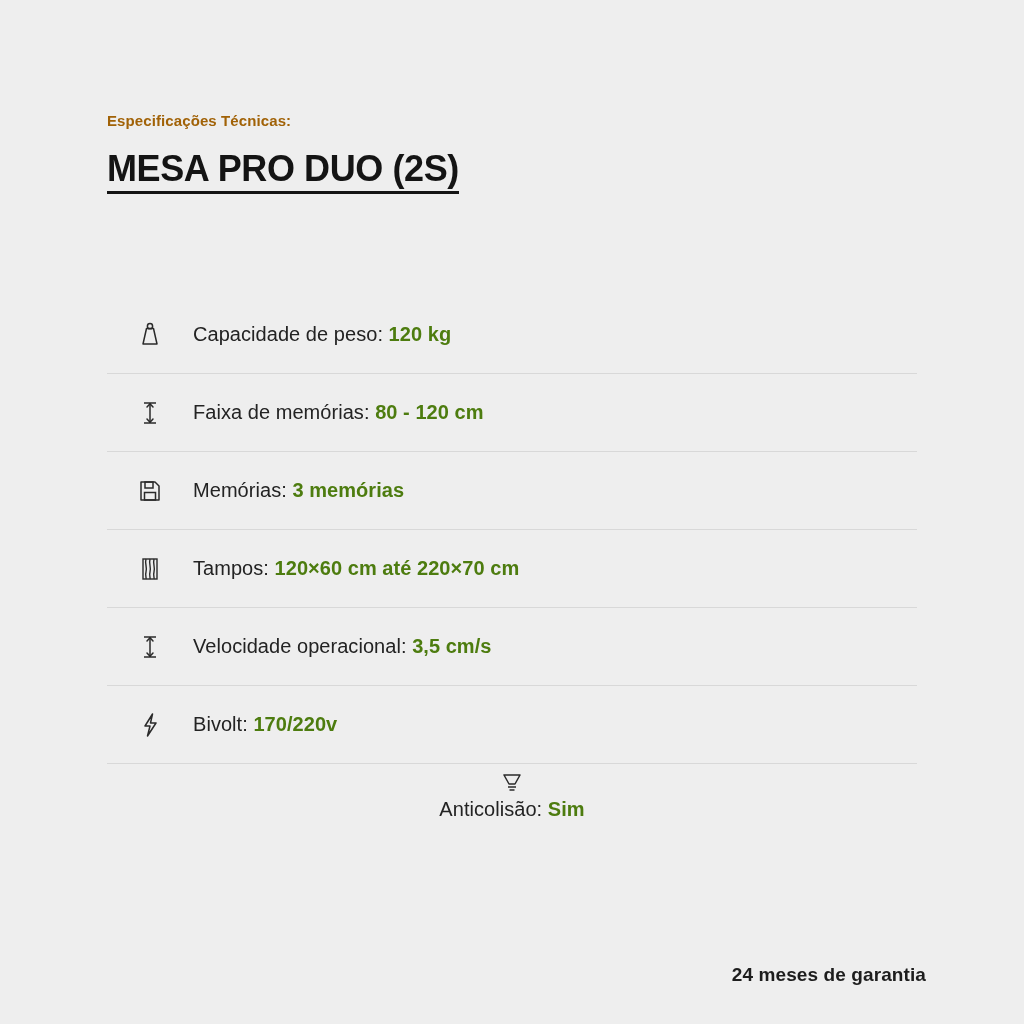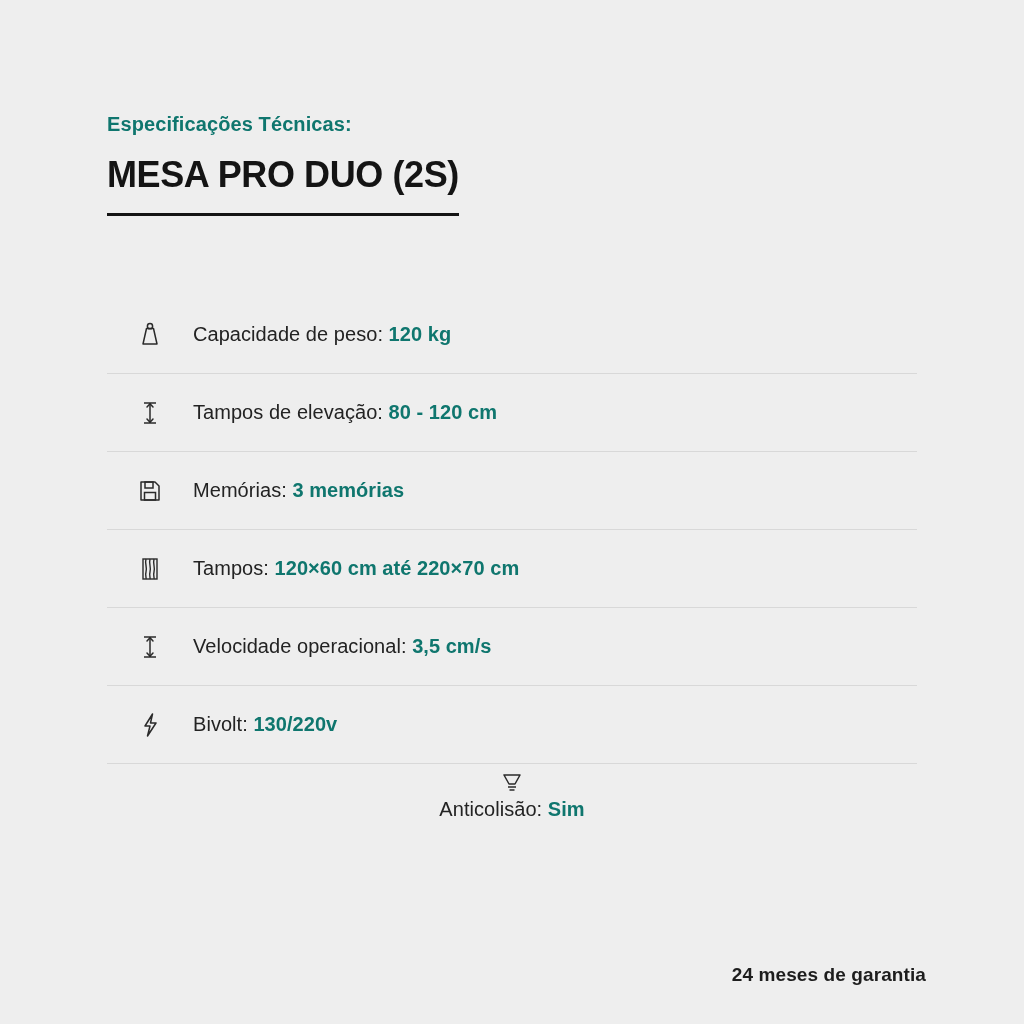--- a/index.html
+++ b/index.html
@@ -23,37 +23,37 @@
   }
 
   
   .header {
     position: absolute;
     left: 107px;
     top: 112px;
     width: 820px;
   }
   .eyebrow {
-    font-size: 20px;
+    font-size: 15px;
     font-weight: bold;
     letter-spacing: 0.1px;
-    color: #0f766e;
+    color: #a16207;
     margin: 0 0 18px 0;
     line-height: 1.2;
   }
   .product-title {
     display: inline-block;
     font-size: 36px;
     font-weight: bold;
     letter-spacing: -0.4px;
     color: #141414;
     margin: 0;
     line-height: 1.15;
     border-bottom: 3px solid #141414;
-    padding-bottom: 18px;
+    padding-bottom: 2px;
   }
 
   
   .spec-list {
     position: absolute;
     left: 107px;
     top: 296px;
     width: 810px;
   }
   .spec-row {
@@ -76,21 +76,21 @@
     color: #2a2a2a;
   }
   .spec-text {
     font-size: 20px;
     color: #232323;
     letter-spacing: 0.05px;
     white-space: nowrap;
   }
   .spec-text .val {
     font-weight: bold;
-    color: #0f766e;
+    color: #4d7c0f;
   }
 
   
   .footer {
     position: absolute;
     right: 98px;
     top: 964px;
     font-size: 19px;
     font-weight: bold;
     color: #1d1d1d;
@@ -126,21 +126,21 @@
       <div class="spec-icon">
         <svg width="34" height="34" viewBox="0 0 34 34" fill="none" stroke="#2a2a2a" stroke-width="1.5">
           <line x1="11" y1="7" x2="23" y2="7"></line>
           <line x1="11" y1="27" x2="23" y2="27"></line>
           <line x1="17" y1="7" x2="17" y2="27"></line>
           <polyline points="14,11 17,7.8 20,11" stroke-linejoin="round" stroke-linecap="round"></polyline>
           <polyline points="14,23 17,26.2 20,23" stroke-linejoin="round" stroke-linecap="round"></polyline>
         </svg>
       </div>
       <div class="spec-text">
-        <span>Tampos de elevação: </span>
+        <span>Faixa de memórias: </span>
         <span class="val">80 - 120 cm</span>
       </div>
     </div>
 
     <div class="spec-row">
       <div class="spec-icon">
         <svg width="34" height="34" viewBox="0 0 34 34" fill="none" stroke="#2a2a2a" stroke-width="1.5">
           <path d="M8 8 H22 L26 12 V26 H8 Z" stroke-linejoin="round"></path>
           <rect x="12" y="8" width="8" height="6"></rect>
           <rect x="11.5" y="18.5" width="11" height="7.5"></rect>
@@ -184,21 +184,21 @@
     </div>
 
     <div class="spec-row">
       <div class="spec-icon">
         <svg width="34" height="34" viewBox="0 0 34 34" fill="none" stroke="#2a2a2a" stroke-width="1.5">
           <polyline points="19.5,6 12,18 17,18 14.5,28 23,15 17.5,15 19.5,6" stroke-linejoin="round" stroke-linecap="round"></polyline>
         </svg>
       </div>
       <div class="spec-text">
         <span>Bivolt: </span>
-        <span class="val">130/220v</span>
+        <span class="val">170/220v</span>
       </div>
     </div>
 
     <div class="spec-row">
       <div class="spec-icon">
         <svg width="34" height="34" viewBox="0 0 34 34" fill="none" stroke="#2a2a2a" stroke-width="1.5">
           <path d="M9 11 H25 L20 20 H14 Z" stroke-linejoin="round"></path>
           <line x1="13" y1="23" x2="21" y2="23"></line>
           <line x1="14.5" y1="26" x2="19.5" y2="26"></line>
         </svg>

